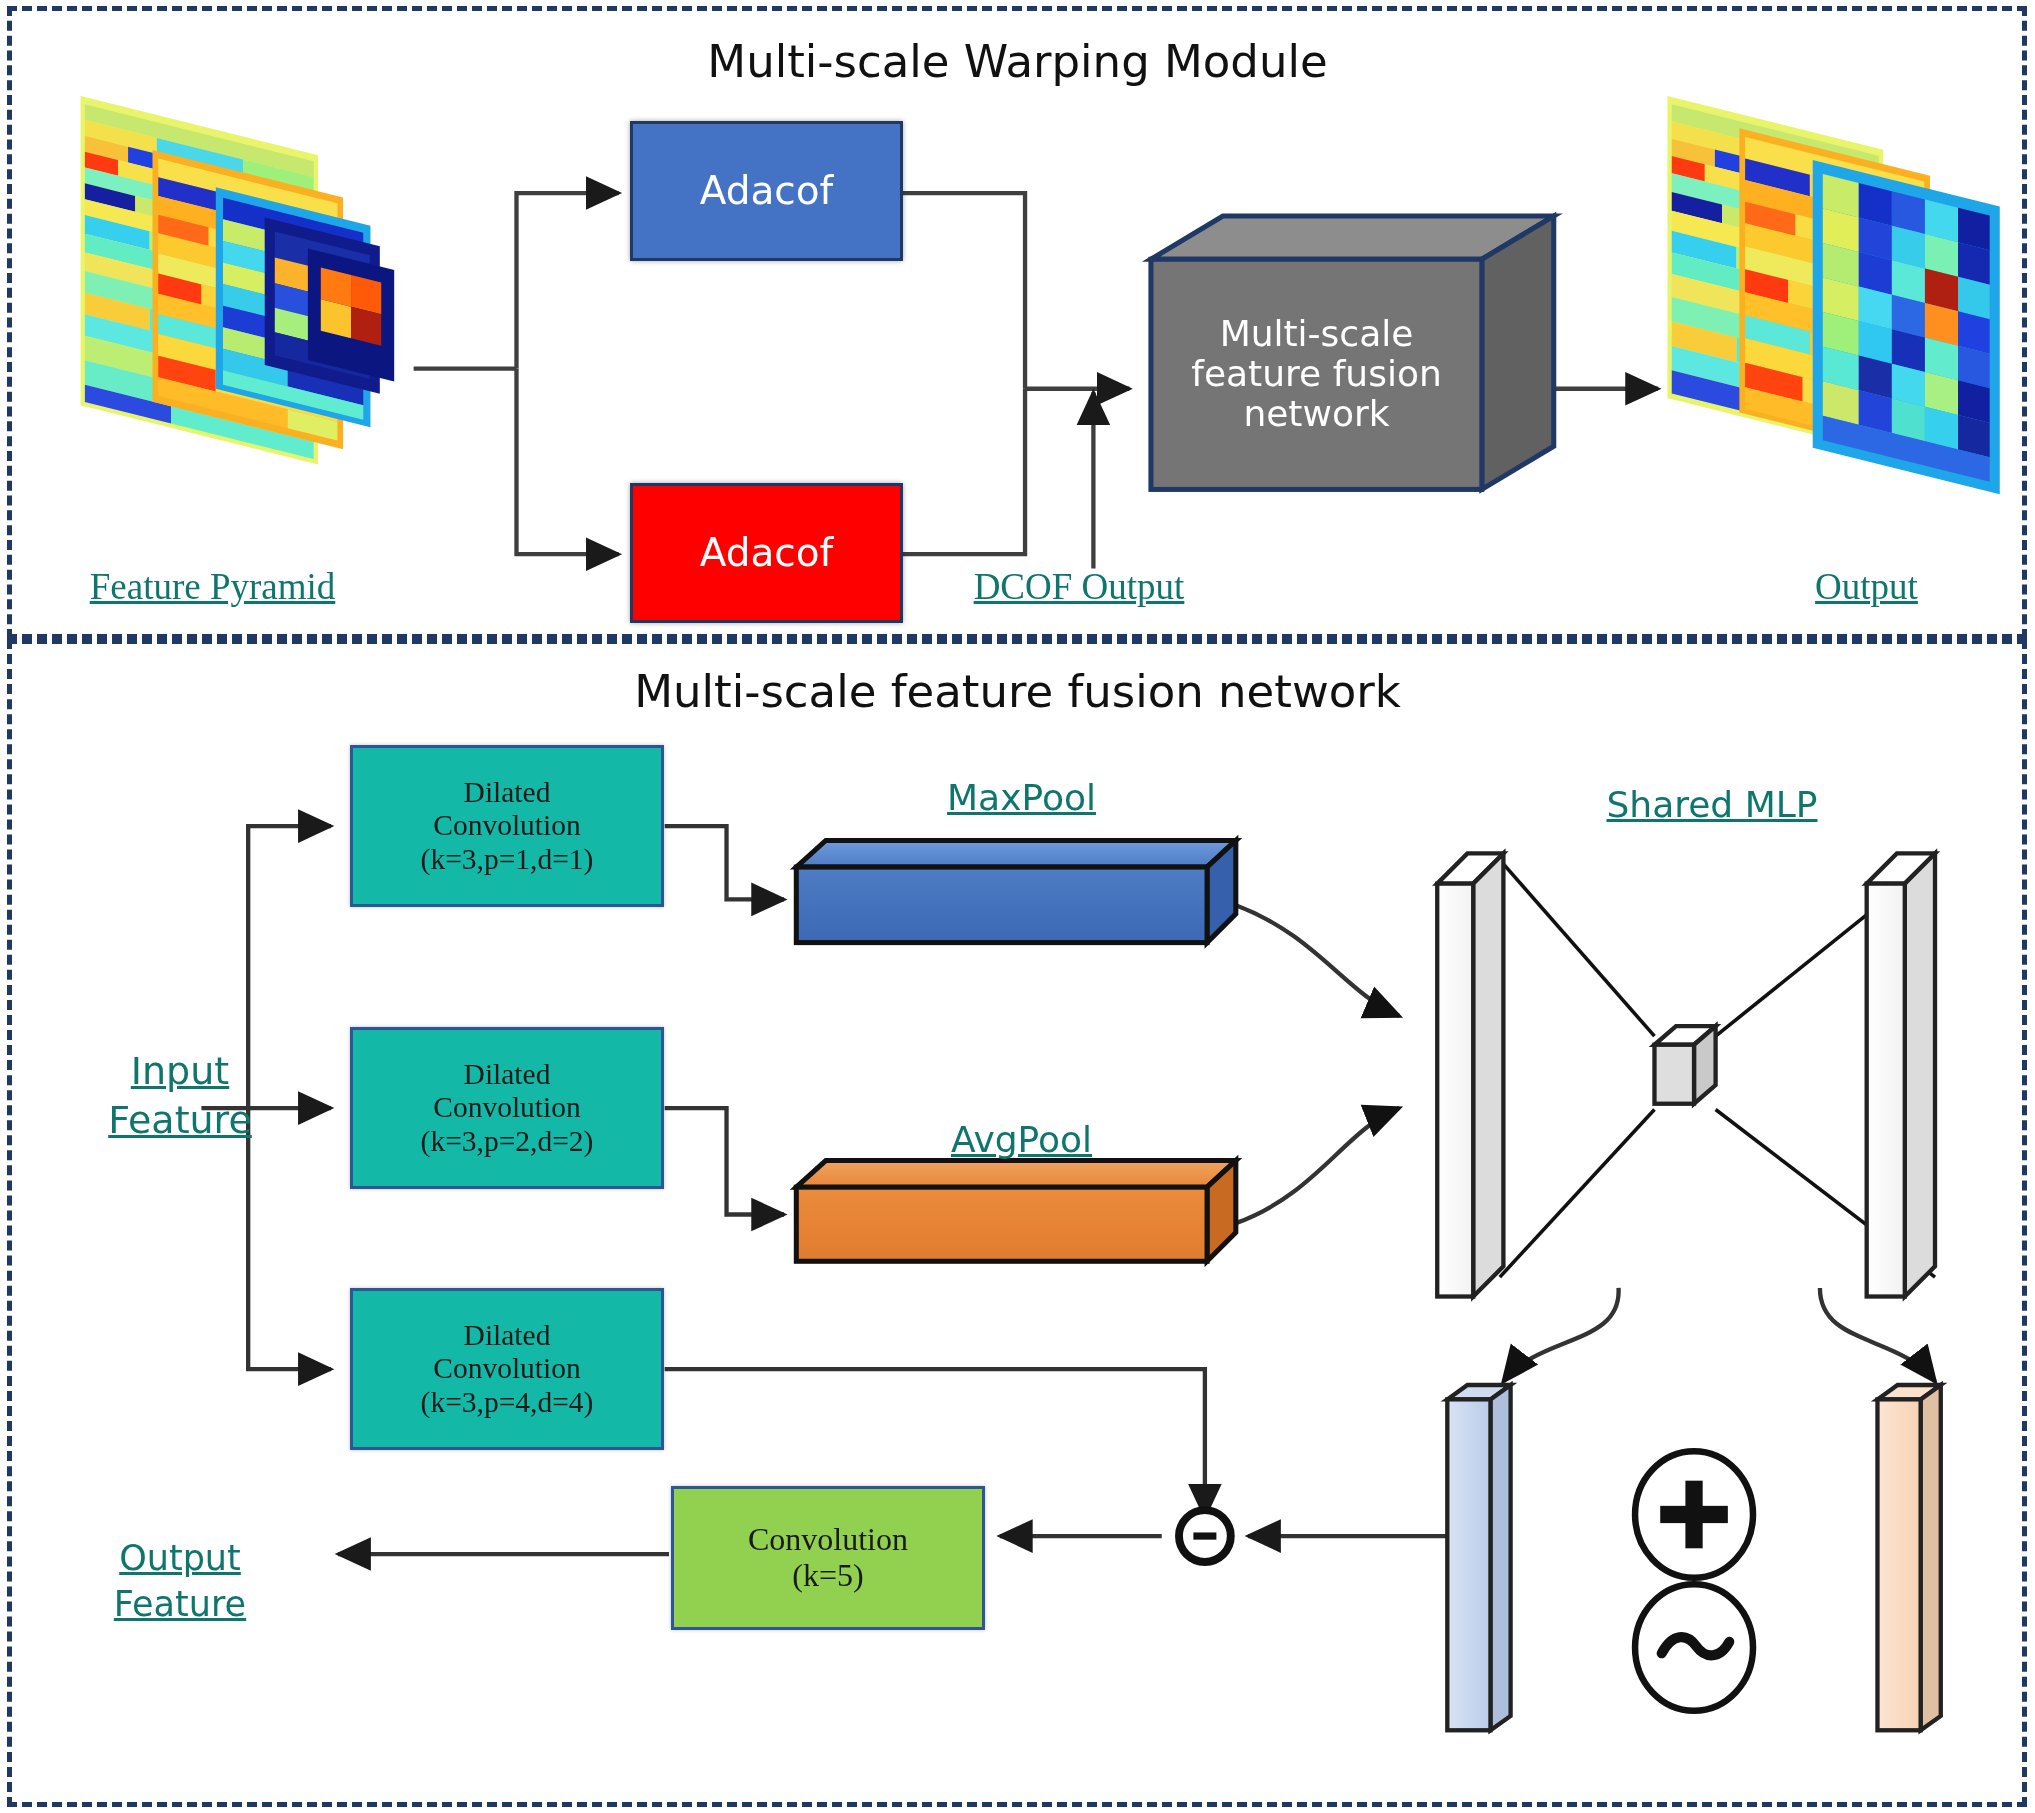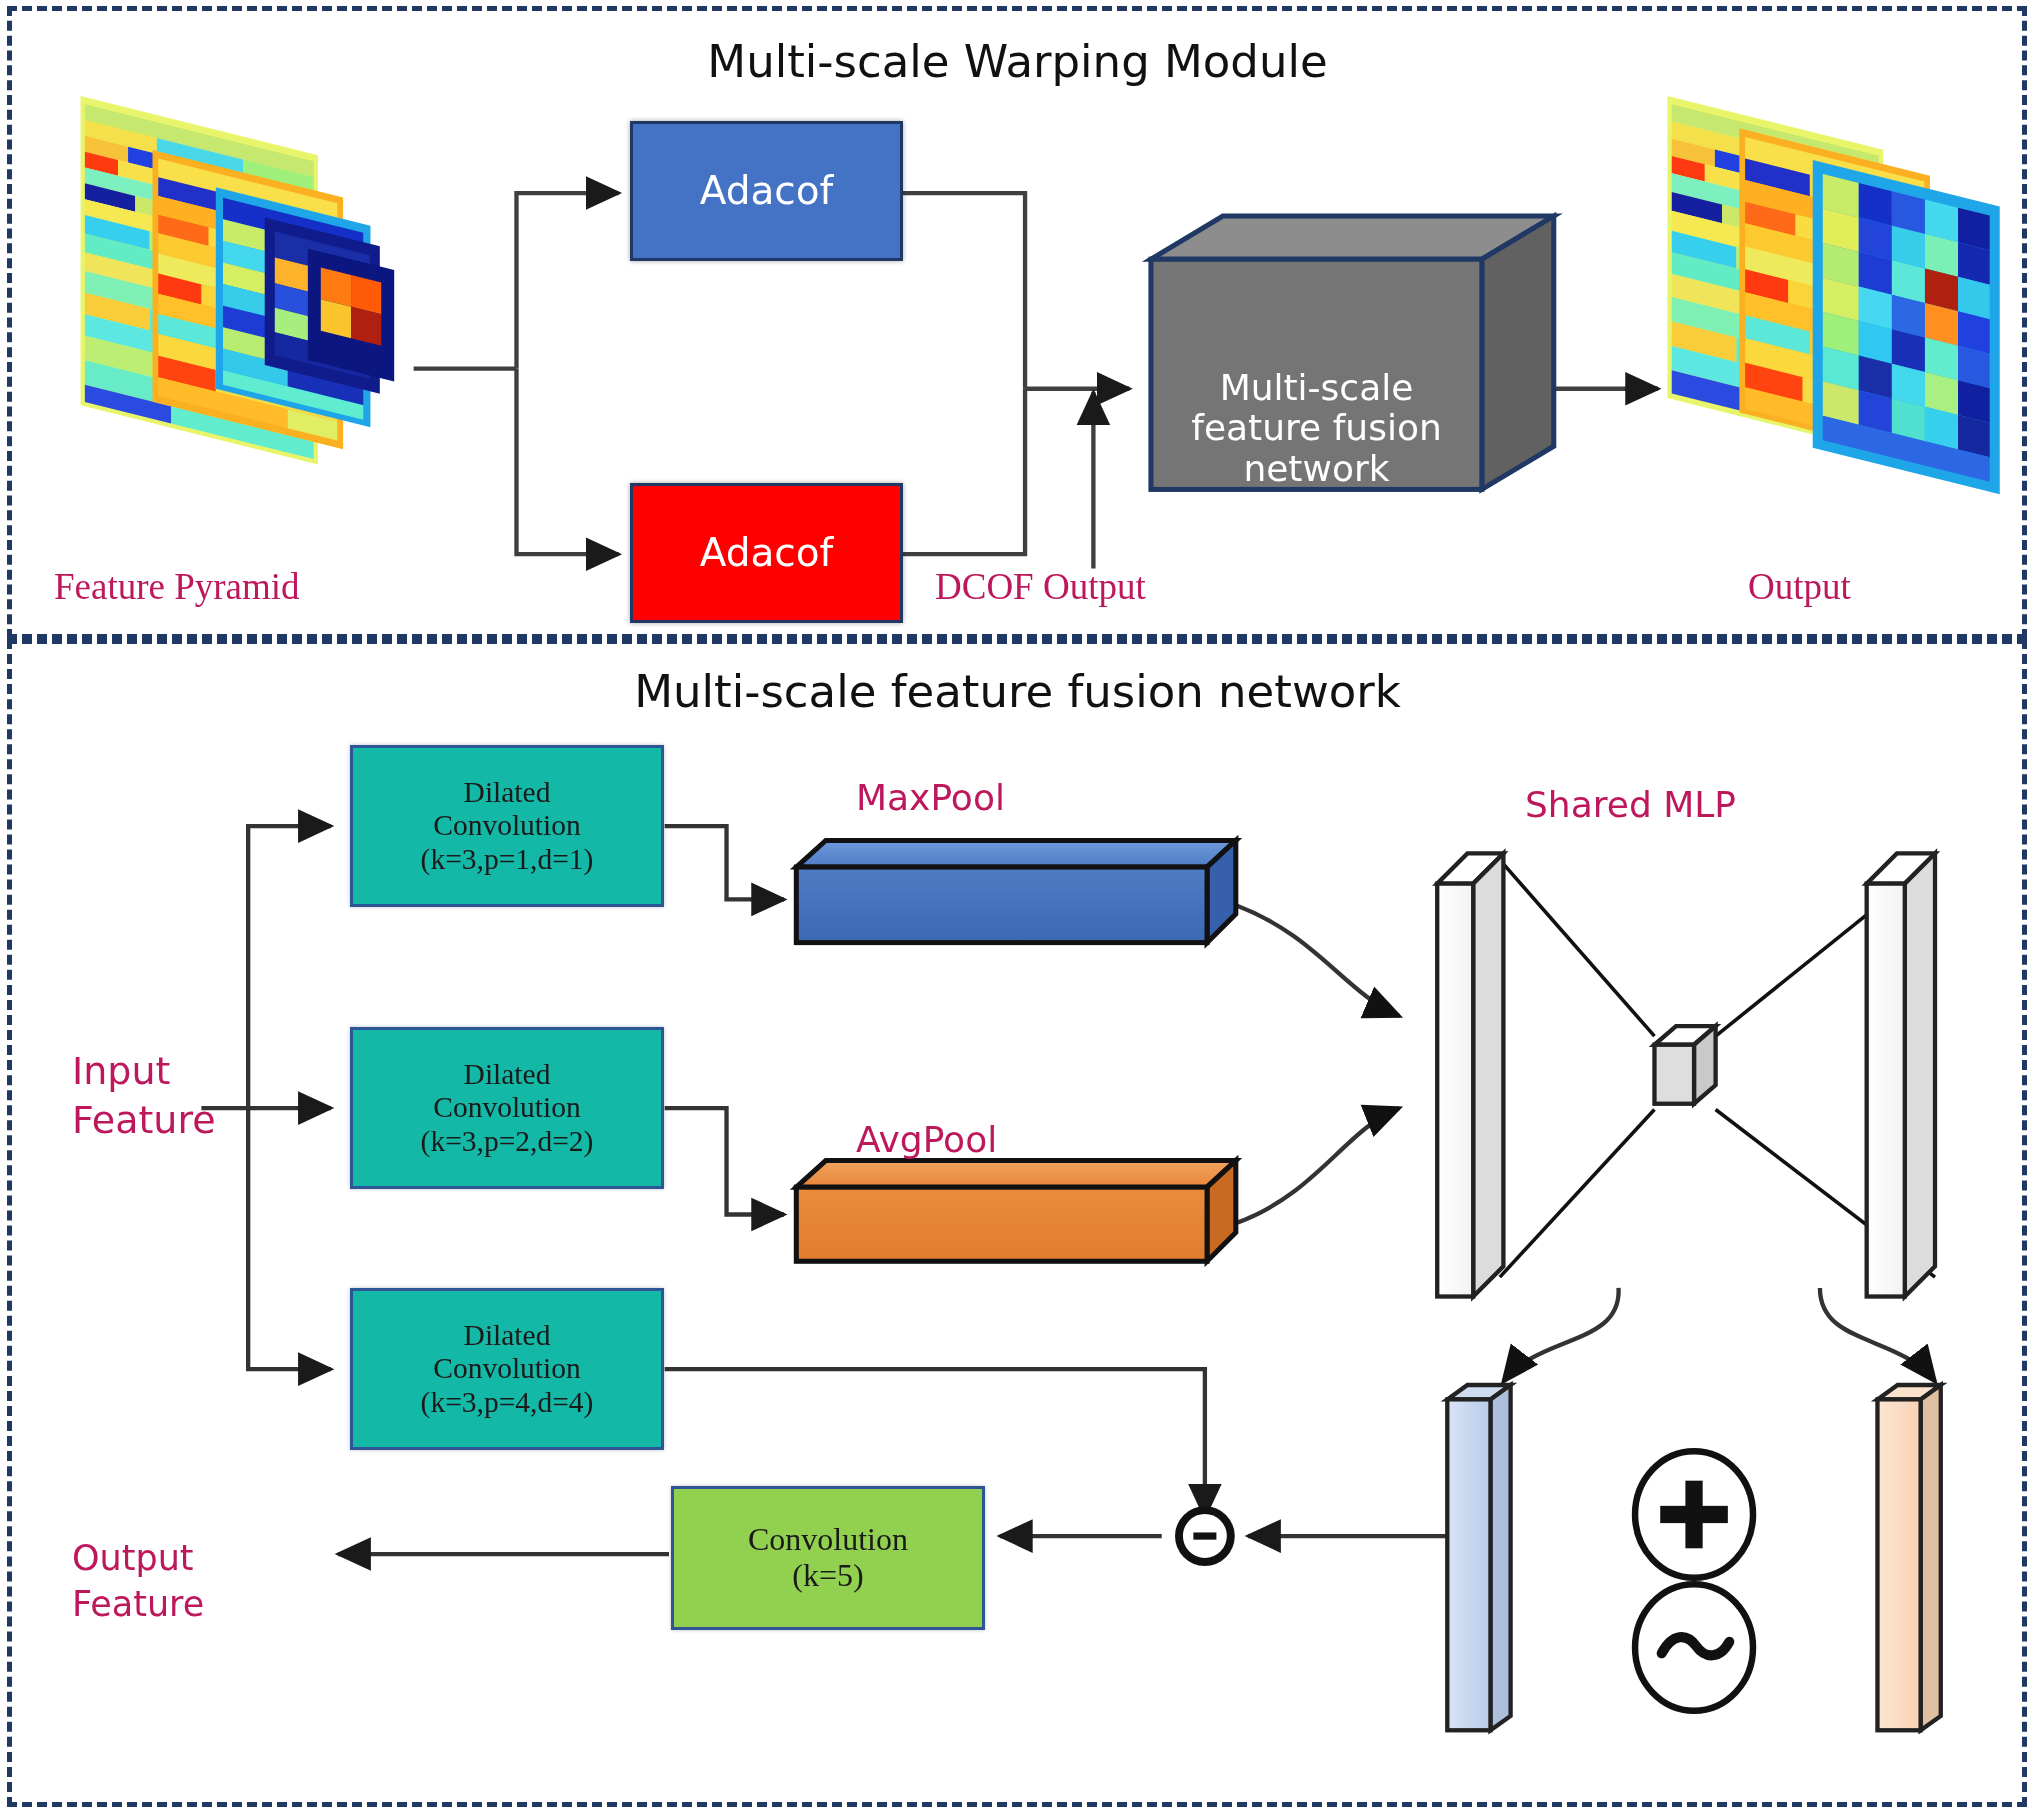--- a/index.html
+++ b/index.html
@@ -32,21 +32,21 @@
   #dconv-1{left:350px;top:745px;width:314px;height:162px;}
   #dconv-2{left:350px;top:1027px;width:314px;height:162px;}
   #dconv-3{left:350px;top:1288px;width:314px;height:162px;}
 
   #conv-k1{left:671px;top:1486px;width:314px;height:144px;border:3.6px solid #2E5596;
            background:#92D050;color:#1a1a1a;font-size:32px;
            font-family:"Liberation Serif",serif;flex-direction:column;
            box-shadow:0 0 3.6px rgba(0,0,0,.25);}
 
   
-  .lbl{position:absolute;color:#be185d;white-space:pre-line;text-align:left;}
+  .lbl{position:absolute;color:#0f766e;white-space:pre-line;text-align:center;text-decoration:underline;}
   .serif{font-family:"Liberation Serif",serif;}
   .sans{font-family:"DejaVu Sans",sans-serif;}
   #lbl-feature-pyramid{left:54px;top:565px;width:317px;font-size:37px;}
   #lbl-dcof{left:935px;top:565px;width:288px;font-size:37px;}
   #lbl-output{left:1748px;top:565px;width:237px;font-size:37px;}
   #lbl-input-feature{left:72px;top:1047px;width:216px;font-size:38px;line-height:1.3;}
   #lbl-output-feature{left:72px;top:1536px;width:216px;font-size:35px;line-height:1.3;}
   #lbl-maxpool{left:856px;top:777px;width:331px;font-size:36px;}
   #lbl-avgpool{left:856px;top:1119px;width:331px;font-size:36px;}
   #lbl-sharedmlp{left:1525px;top:784px;width:374px;font-size:36px;}
@@ -455,21 +455,21 @@
 
   <div class="box adacof" id="adacof-blue">Adacof</div>
   <div class="box adacof" id="adacof-red">Adacof</div>
 
   <div class="lbl serif" id="lbl-feature-pyramid">Feature Pyramid</div>
   <div class="lbl serif" id="lbl-dcof">DCOF Output</div>
   <div class="lbl serif" id="lbl-output">Output</div>
 
   <div class="box" id="cube-text" style="left:1151px;top:259px;width:331px;height:230px;
        color:#fff;font-size:36px;font-family:'DejaVu Sans',sans-serif;
-       flex-direction:column;pointer-events:none;justify-content:flex-end;">
+       flex-direction:column;pointer-events:none;">
     <span>Multi-scale</span>
     <span>feature fusion</span>
     <span>network</span>
   </div>
 
   <div class="box dconv" id="dconv-1">
     <span>Dilated</span>
     <span>Convolution</span>
     <span>(k=3,p=1,d=1)</span>
   </div>

